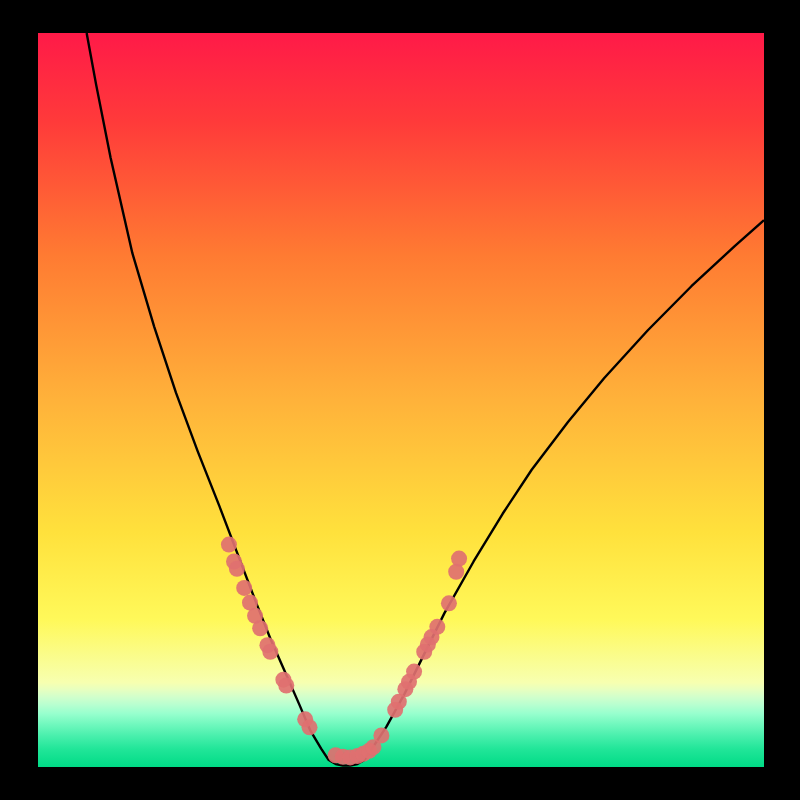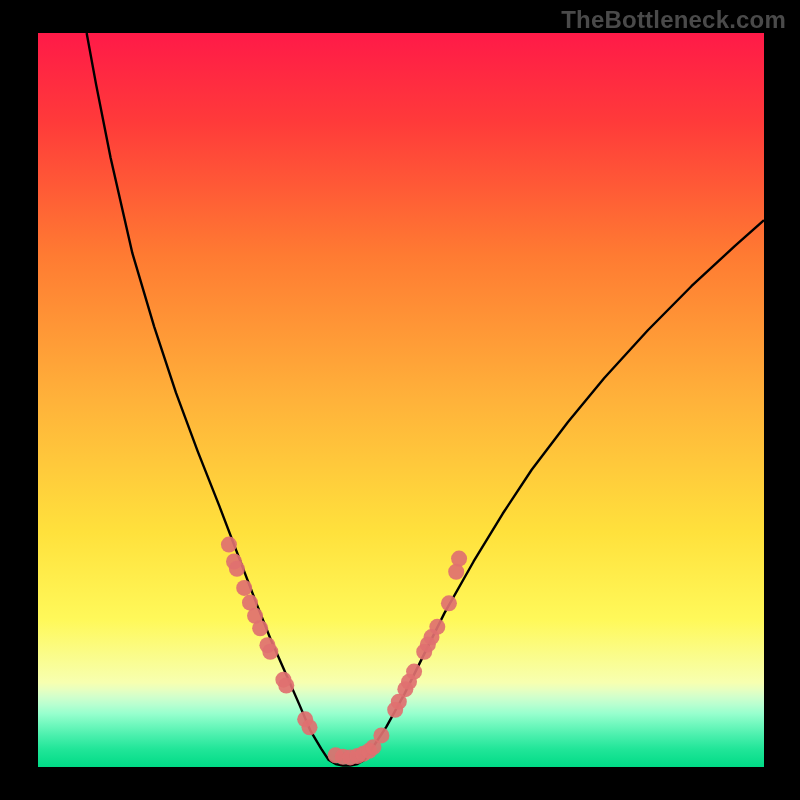--- a/index.html
+++ b/index.html
@@ -31,21 +31,20 @@
     position: absolute;
     left: 0; top: 0;
     width: 800px;
     height: 800px;
   }
 </style>
 </head>
 <body>
 
 <div class="stage">
-  <div class="watermark">TheBottleneck.com</div>
   <svg class="plot" viewBox="0 0 800 800">
     <defs>
       <linearGradient id="bg-grad" x1="0" y1="0" x2="0" y2="1">
           <stop offset="0%" stop-color="#ff1a48"></stop>
           <stop offset="12%" stop-color="#ff3a3a"></stop>
           <stop offset="30%" stop-color="#ff7a32"></stop>
           <stop offset="50%" stop-color="#ffb23a"></stop>
           <stop offset="68%" stop-color="#ffe13c"></stop>
           <stop offset="80%" stop-color="#fff95a"></stop>
           <stop offset="88.5%" stop-color="#f7ffb0"></stop>

